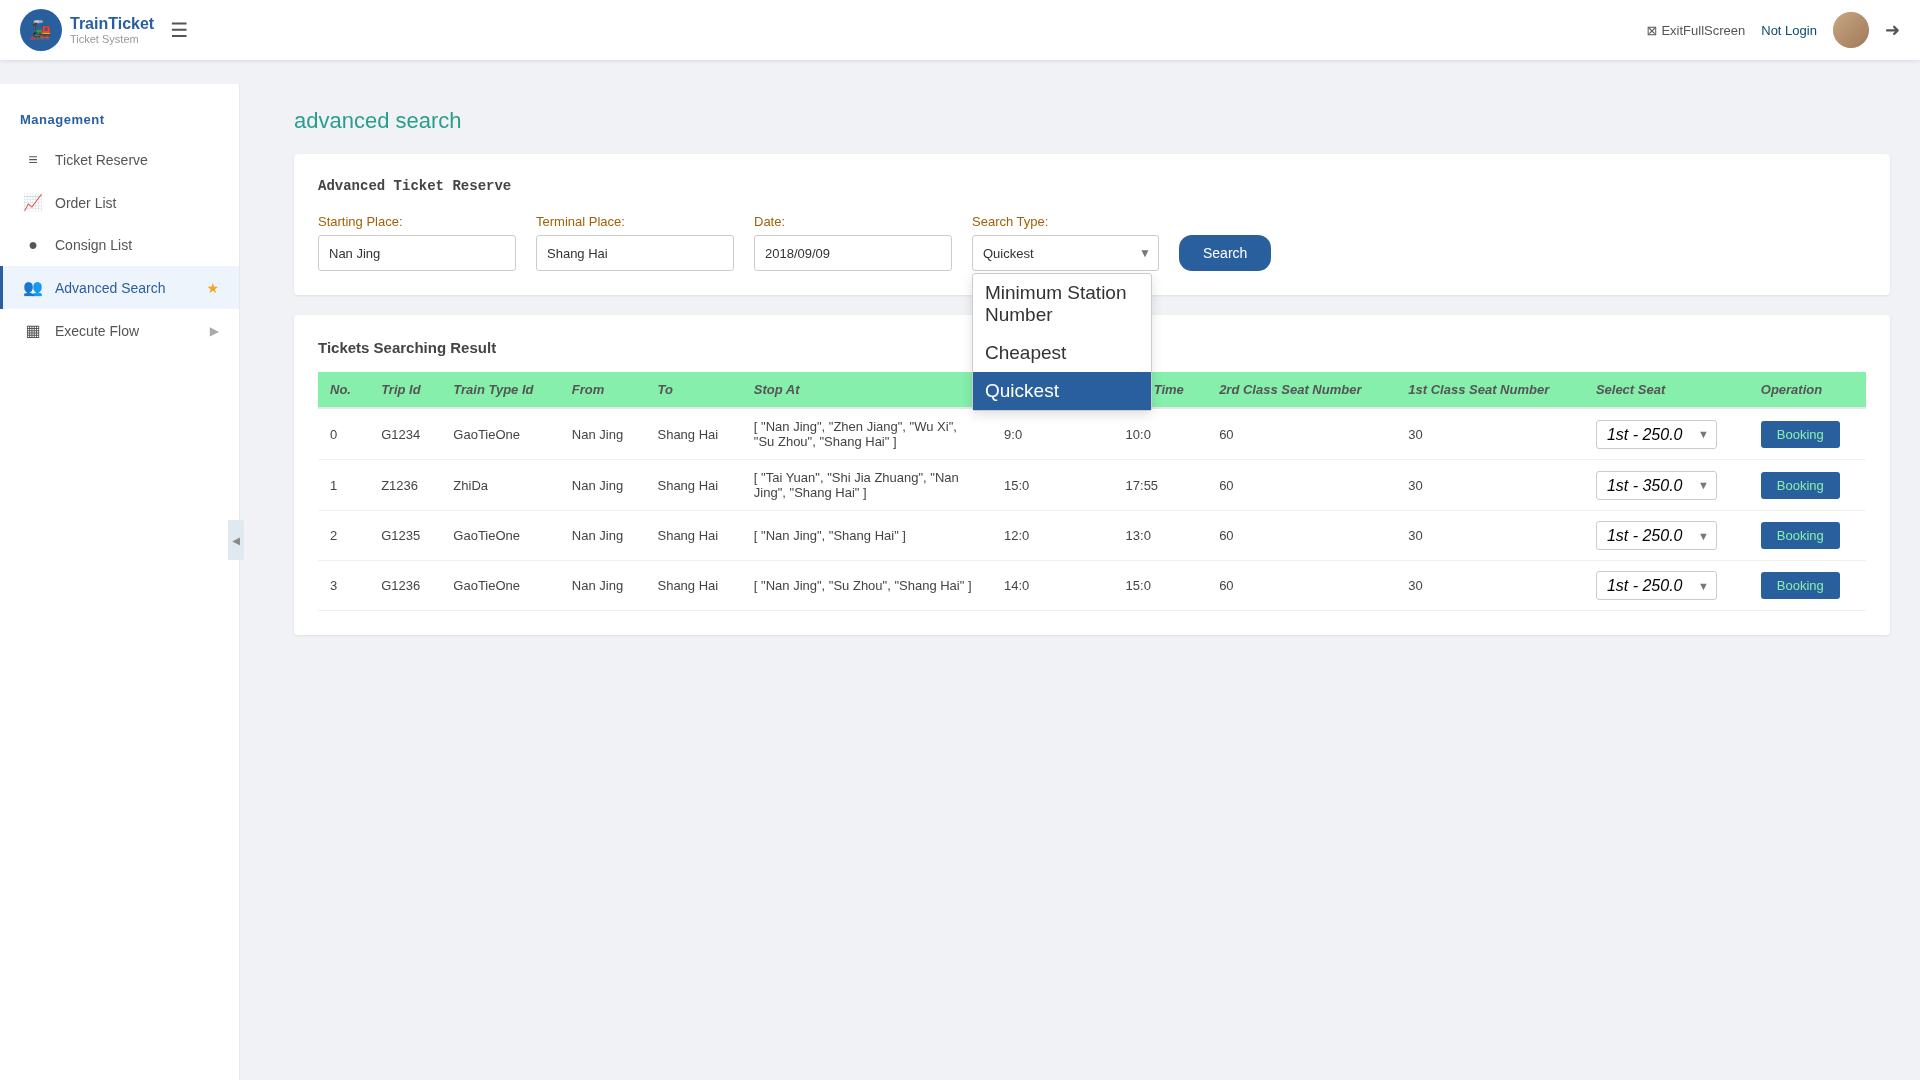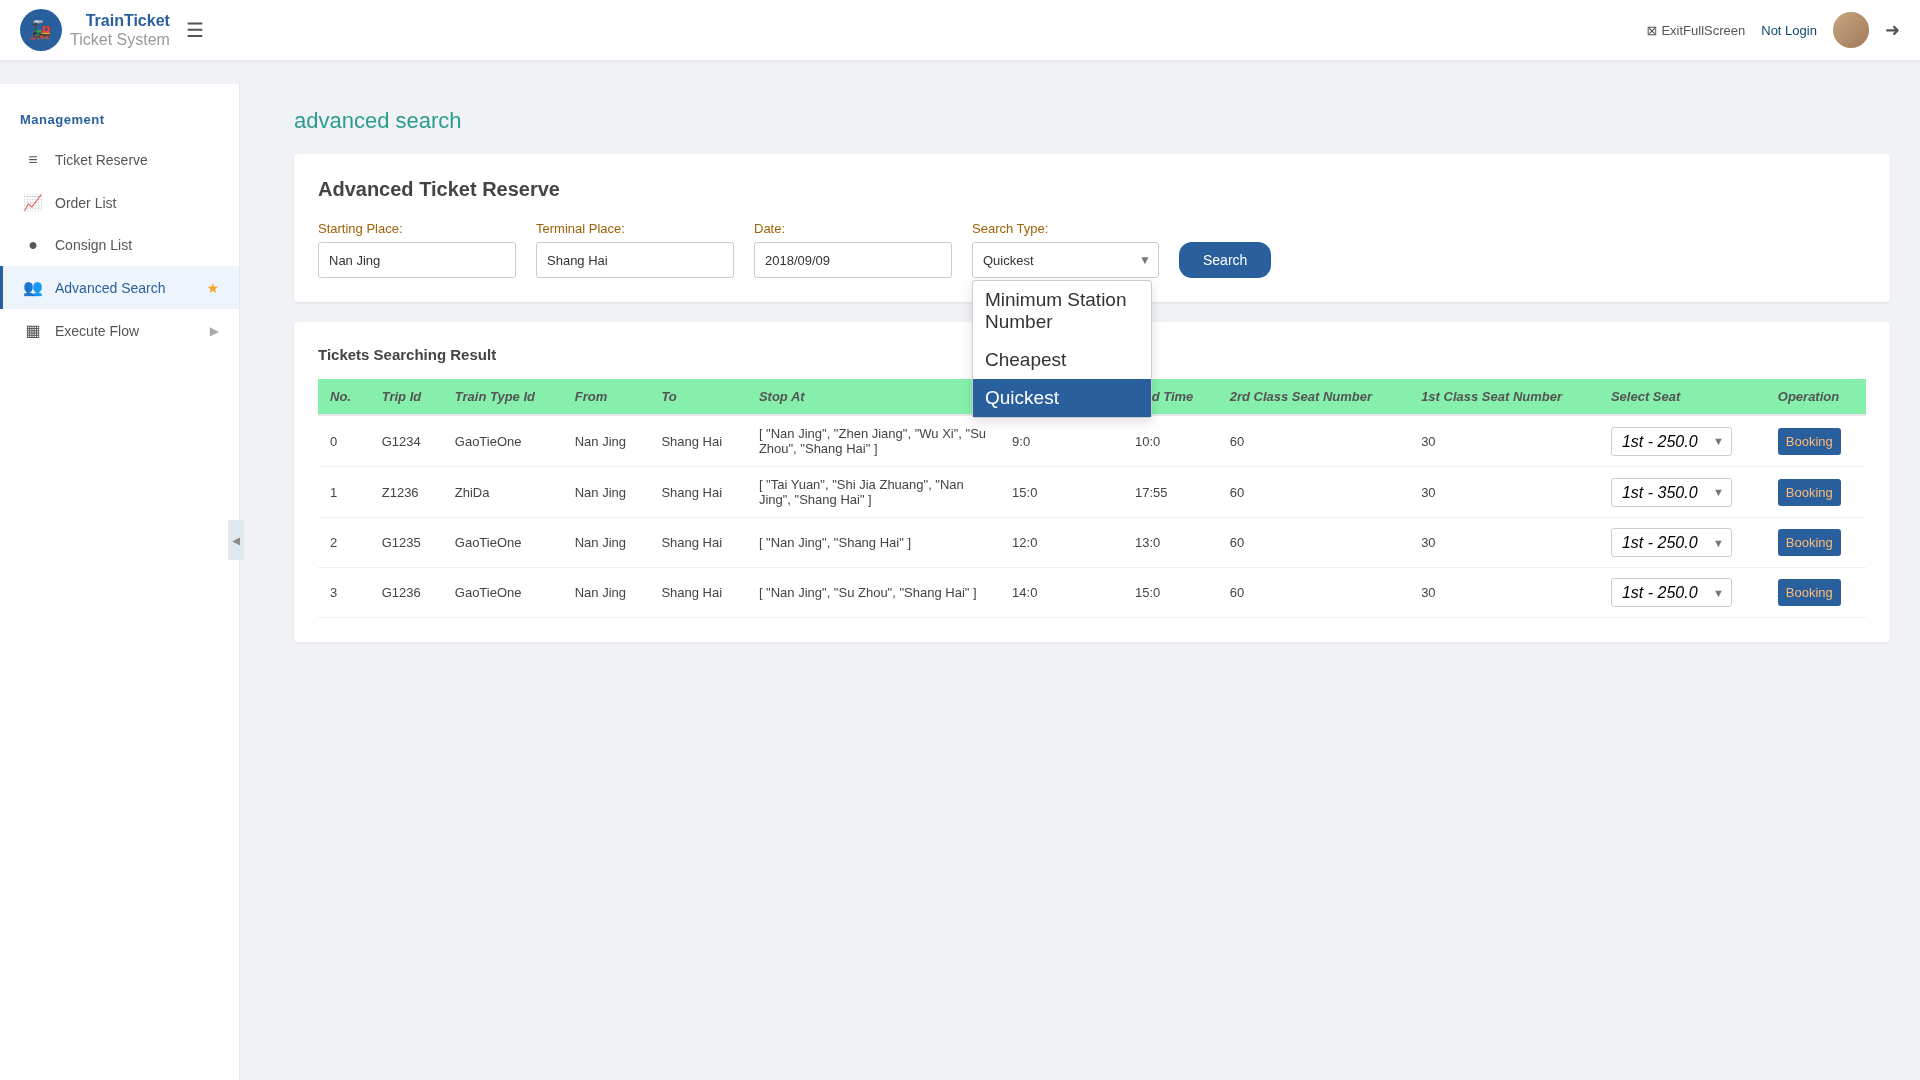--- a/index.html
+++ b/index.html
@@ -20,23 +20,23 @@
     }
     .header-left { display: flex; align-items: center; gap: 16px; }
     .logo { display: flex; align-items: center; gap: 8px; }
     .logo-circle {
       width: 42px; height: 42px;
       background: #2a5f9e;
       border-radius: 50%;
       display: flex; align-items: center; justify-content: center;
       color: #fff; font-size: 18px;
     }
-    .logo-text { line-height: 1.2; text-align: right; }
+    .logo-text { line-height: 1.2; }
     .logo-title { font-weight: bold; font-size: 16px; color: #2a5f9e; }
-    .logo-sub { font-size: 16px; color: #999; }
+    .logo-sub { font-size: 11px; color: #999; }
     .hamburger { font-size: 20px; color: #555; cursor: pointer; }
 
     .header-right { display: flex; align-items: center; gap: 16px; }
     .exit-fullscreen { font-size: 13px; color: #555; cursor: pointer; display: flex; align-items: center; gap: 4px; }
     .not-login { font-size: 13px; color: #0c4a6e; cursor: pointer; }
     .avatar { width: 36px; height: 36px; border-radius: 50%; background: #c8a882; overflow: hidden; display: flex; align-items: center; justify-content: center; }
     .avatar-img { width: 100%; height: 100%; background: linear-gradient(135deg, #c8a882, #a0785a); border-radius: 50%; }
     .logout-icon { font-size: 18px; color: #555; cursor: pointer; }
 
     
@@ -90,24 +90,25 @@
 
     
     .card {
       background: #fff;
       border-radius: 4px;
       box-shadow: 0 1px 3px rgba(0,0,0,0.08);
       padding: 24px;
       margin-bottom: 20px;
     }
     .card-title {
-      font-size: 20px;
+      font-size: 14px;
       font-weight: 600;
       color: #444;
       margin-bottom: 20px;
+      font-family: Liberation Mono, monospace;
     }
 
     
     .search-form {
       display: flex;
       align-items: flex-end;
       gap: 20px;
       flex-wrap: wrap;
       position: relative;
     }
@@ -217,23 +218,23 @@
     .seat-select-wrapper .chevron {
       position: absolute;
       right: 8px; top: 50%;
       transform: translateY(-50%);
       pointer-events: none;
       color: #777;
       font-size: 11px;
     }
 
     .booking-btn {
-      padding: 6px 8px;
+      padding: 6px 16px;
       background: #2a5f9e;
-      color: #fdba74;
+      color: #86efac;
       border: none;
       border-radius: 3px;
       font-size: 13px;
       cursor: pointer;
       font-weight: 500;
     }
 
     
     .sidebar-collapse-btn {
       position: fixed;

